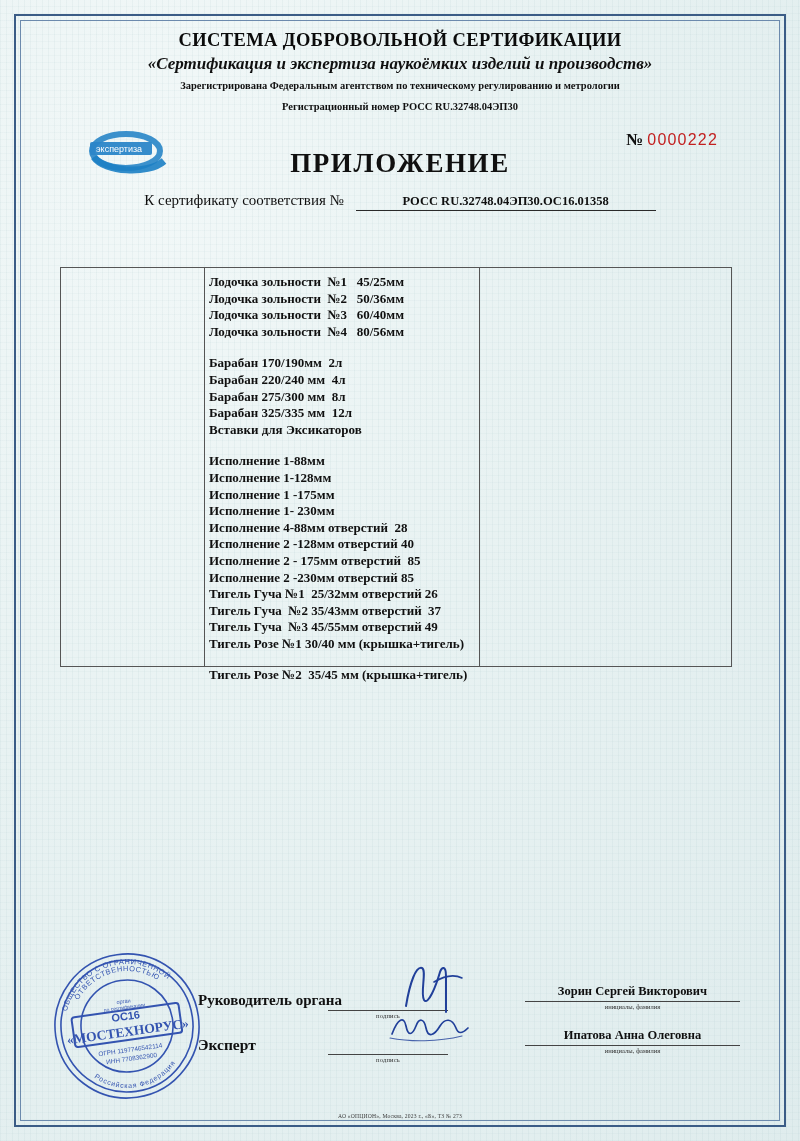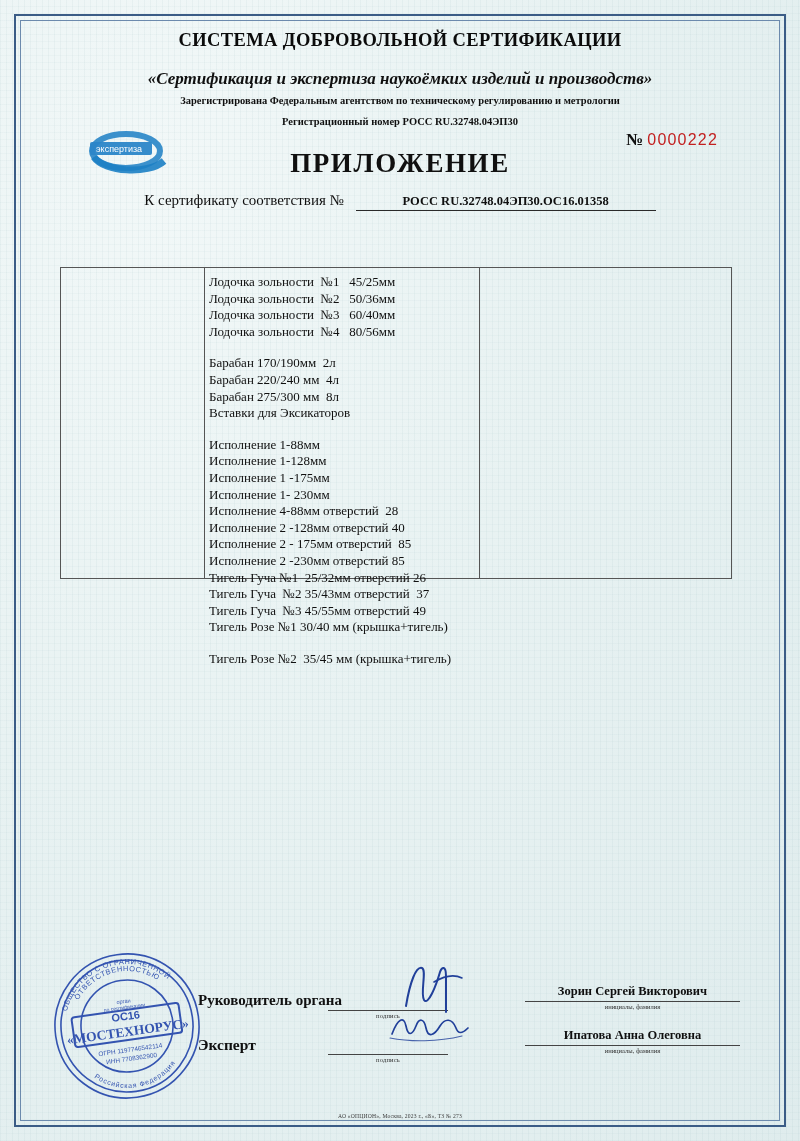--- a/index.html
+++ b/index.html
@@ -52,21 +52,21 @@
   .hdr-line1 {
     font-size: 18.5px;
     letter-spacing: 0.4px;
     font-weight: bold;
     color: #0b0b0b;
   }
   .hdr-line2 {
     font-size: 17px;
     font-weight: bold;
     font-style: italic;
-    margin-top: 18px;
+    margin-top: 3px;
   }
   .hdr-line3 {
     font-size: 10.5px;
     font-weight: bold;
     margin-top: 6px;
   }
   .hdr-line4 {
     font-size: 10.5px;
     font-weight: bold;
     margin-top: 10px;
@@ -129,23 +129,24 @@
     border-bottom: 1px solid #2a2a2a;
     padding-bottom: 1px;
   }
 
   
   .tbl {
     position: absolute;
     left: 60px;
     top: 267px;
     width: 672px;
-    height: 312px;
+    height: 400px;
     border: 1px solid #555;
     box-sizing: border-box;
+    font-weight: bold;
   }
   .tbl .vline {
     position: absolute;
     top: 0; bottom: 0;
     width: 0;
     border-left: 1px solid #555;
   }
   .vline.c1 { left: 143px; }
   .vline.c2 { left: 418px; }
   .tbl-body {
@@ -296,20 +297,21 @@
           <div class="row">Лодочка зольности  №1   45/25мм</div>
           <div class="row">Лодочка зольности  №2   50/36мм</div>
           <div class="row">Лодочка зольности  №3   60/40мм</div>
           <div class="row">Лодочка зольности  №4   80/56мм</div>
         </div>
 
         <div class="grp">
           <div class="row">Барабан 170/190мм  2л</div>
           <div class="row">Барабан 220/240 мм  4л</div>
           <div class="row">Барабан 275/300 мм  8л</div>
+          <div class="row">Барабан 325/335 мм  12л</div>
           <div class="row">Вставки для Эксикаторов</div>
         </div>
 
         <div class="grp">
           <div class="row">Исполнение 1-88мм</div>
           <div class="row">Исполнение 1-128мм</div>
           <div class="row">Исполнение 1 -175мм</div>
           <div class="row">Исполнение 1- 230мм</div>
           <div class="row">Исполнение 4-88мм отверстий  28</div>
           <div class="row">Исполнение 2 -128мм отверстий 40</div>

